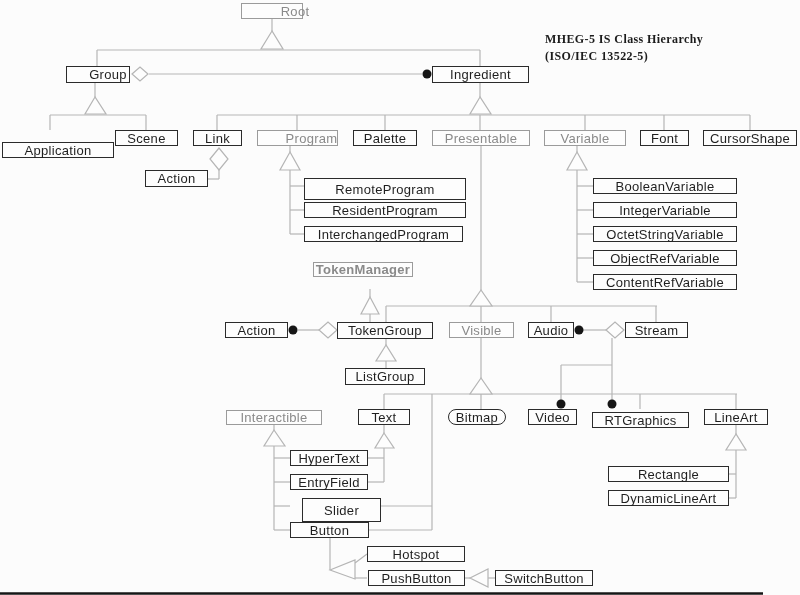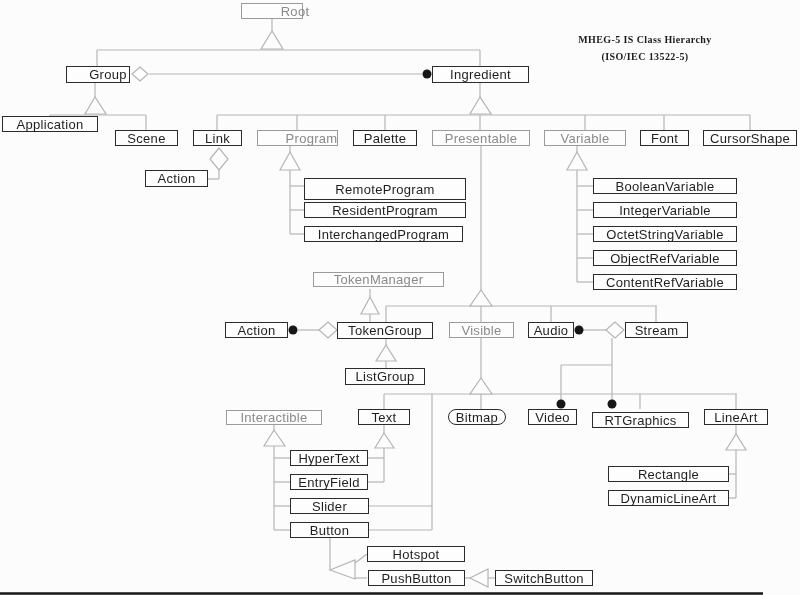--- a/index.html
+++ b/index.html
@@ -9,22 +9,22 @@
   }
   .stage svg{position:absolute;left:0;top:0;}
   .node{
     position:absolute;box-sizing:border-box;background:#fdfdfd;
     border:1.5px solid #2b2b2b;color:#1f1f1f;
     display:flex;align-items:center;justify-content:center;
     font-size:13px;letter-spacing:.3px;white-space:nowrap;
   }
   .node.abstract{border-color:#9b9b9b;color:#8a8a8a;}
   .title{
-    position:absolute;left:545px;top:31px;width:200px;text-align:center;
-    font-family:"Liberation Serif", serif;font-weight:bold;font-size:10px;
+    position:absolute;left:545px;top:31px;width:200px;
+    font-family:"Liberation Serif", serif;font-weight:bold;font-size:12px;
     color:#1c1c1c;line-height:17px;letter-spacing:.4px;
   }
 </style>
 </head>
 <body>
 
 <div class="stage">
   <svg id="edges" width="800" height="595" viewBox="0 0 800 595">
       <line x1="272" y1="19" x2="272" y2="31" stroke="#b5b5b5" stroke-width="1.2"></line>
       <line x1="97" y1="50" x2="480" y2="50" stroke="#b5b5b5" stroke-width="1.2"></line>
@@ -123,54 +123,54 @@
       <circle cx="293" cy="330" r="4.5" fill="#161616"></circle>
       <circle cx="579" cy="330" r="4.5" fill="#161616"></circle>
       <circle cx="561" cy="404" r="4.5" fill="#161616"></circle>
       <circle cx="612" cy="404" r="4.5" fill="#161616"></circle>
       <line x1="0" y1="593.5" x2="763" y2="593.5" stroke="#161616" stroke-width="2.5"></line>
     </svg>
   <div id="nodes">
       <div class="node abstract" style="left: 241px; top: 3px; width: 62px; height: 16px; padding-left: 46px;">Root</div>
       <div class="node" style="left: 66px; top: 66px; width: 64px; height: 17px; padding-left: 20px;">Group</div>
       <div class="node" style="left: 432px; top: 66px; width: 97px; height: 17px;">Ingredient</div>
-      <div class="node" style="left: 2px; top: 116px; width: 96px; height: 16px;">Application</div>
+      <div class="node" style="left: 2px; top: 142px; width: 112px; height: 16px;">Application</div>
       <div class="node" style="left: 115px; top: 130px; width: 63px; height: 16px;">Scene</div>
       <div class="node" style="left: 193px; top: 130px; width: 49px; height: 16px;">Link</div>
       <div class="node abstract" style="left: 257px; top: 130px; width: 81px; height: 16px; padding-left: 28px;">Program</div>
       <div class="node" style="left: 353px; top: 130px; width: 64px; height: 16px;">Palette</div>
       <div class="node abstract" style="left: 432px; top: 130px; width: 98px; height: 16px;">Presentable</div>
       <div class="node abstract" style="left: 544px; top: 130px; width: 82px; height: 16px;">Variable</div>
       <div class="node" style="left: 640px; top: 130px; width: 49px; height: 16px;">Font</div>
       <div class="node" style="left: 703px; top: 130px; width: 94px; height: 16px;">CursorShape</div>
       <div class="node" style="left: 145px; top: 170px; width: 63px; height: 17px;">Action</div>
       <div class="node" style="left: 304px; top: 178px; width: 162px; height: 22px;">RemoteProgram</div>
       <div class="node" style="left: 304px; top: 202px; width: 162px; height: 16px;">ResidentProgram</div>
       <div class="node" style="left: 304px; top: 226px; width: 159px; height: 16px;">InterchangedProgram</div>
       <div class="node" style="left: 593px; top: 178px; width: 144px; height: 16px;">BooleanVariable</div>
       <div class="node" style="left: 593px; top: 202px; width: 144px; height: 16px;">IntegerVariable</div>
       <div class="node" style="left: 593px; top: 226px; width: 144px; height: 16px;">OctetStringVariable</div>
       <div class="node" style="left: 593px; top: 250px; width: 144px; height: 16px;">ObjectRefVariable</div>
       <div class="node" style="left: 593px; top: 274px; width: 144px; height: 16px;">ContentRefVariable</div>
-      <div class="node abstract" style="left: 313px; top: 272px; width: 131px; height: 15px;">TokenManager</div>
+      <div class="node abstract" style="left: 313px; top: 262px; width: 100px; height: 15px; font-weight: bold;">TokenManager</div>
       <div class="node" style="left: 225px; top: 322px; width: 63px; height: 16px;">Action</div>
       <div class="node" style="left: 337px; top: 322px; width: 96px; height: 17px;">TokenGroup</div>
       <div class="node abstract" style="left: 449px; top: 322px; width: 65px; height: 16px;">Visible</div>
       <div class="node" style="left: 528px; top: 322px; width: 46px; height: 16px;">Audio</div>
       <div class="node" style="left: 625px; top: 322px; width: 63px; height: 16px;">Stream</div>
       <div class="node" style="left: 345px; top: 368px; width: 80px; height: 17px;">ListGroup</div>
       <div class="node abstract" style="left: 226px; top: 410px; width: 96px; height: 15px;">Interactible</div>
       <div class="node" style="left: 358px; top: 409px; width: 52px; height: 16px;">Text</div>
       <div class="node" style="left: 448px; top: 409px; width: 58px; height: 16px; border-radius: 8px;">Bitmap</div>
       <div class="node" style="left: 528px; top: 409px; width: 49px; height: 16px;">Video</div>
       <div class="node" style="left: 592px; top: 412px; width: 97px; height: 16px;">RTGraphics</div>
       <div class="node" style="left: 704px; top: 409px; width: 64px; height: 16px;">LineArt</div>
       <div class="node" style="left: 290px; top: 450px; width: 78px; height: 16px;">HyperText</div>
       <div class="node" style="left: 290px; top: 474px; width: 78px; height: 16px;">EntryField</div>
-      <div class="node" style="left: 290px; top: 498px; width: 79px; height: 16px; text-align: right;">Slider</div>
+      <div class="node" style="left: 302px; top: 498px; width: 79px; height: 24px; text-align: right;">Slider</div>
       <div class="node" style="left: 290px; top: 522px; width: 79px; height: 16px;">Button</div>
       <div class="node" style="left: 608px; top: 466px; width: 121px; height: 16px;">Rectangle</div>
       <div class="node" style="left: 608px; top: 490px; width: 121px; height: 16px;">DynamicLineArt</div>
       <div class="node" style="left: 367px; top: 546px; width: 98px; height: 16px;">Hotspot</div>
       <div class="node" style="left: 368px; top: 570px; width: 97px; height: 16px;">PushButton</div>
       <div class="node" style="left: 495px; top: 570px; width: 98px; height: 16px;">SwitchButton</div>
     </div>
   <div class="title">
     <div>MHEG-5 IS Class Hierarchy</div>
     <div>(ISO/IEC 13522-5)</div>

